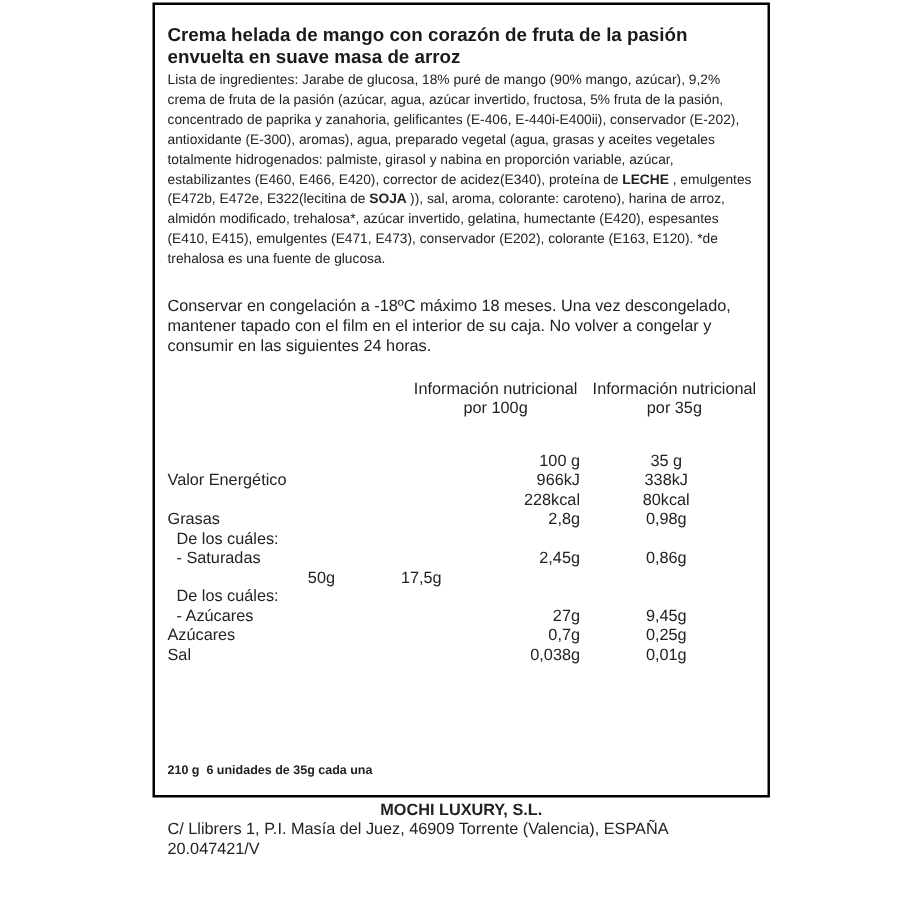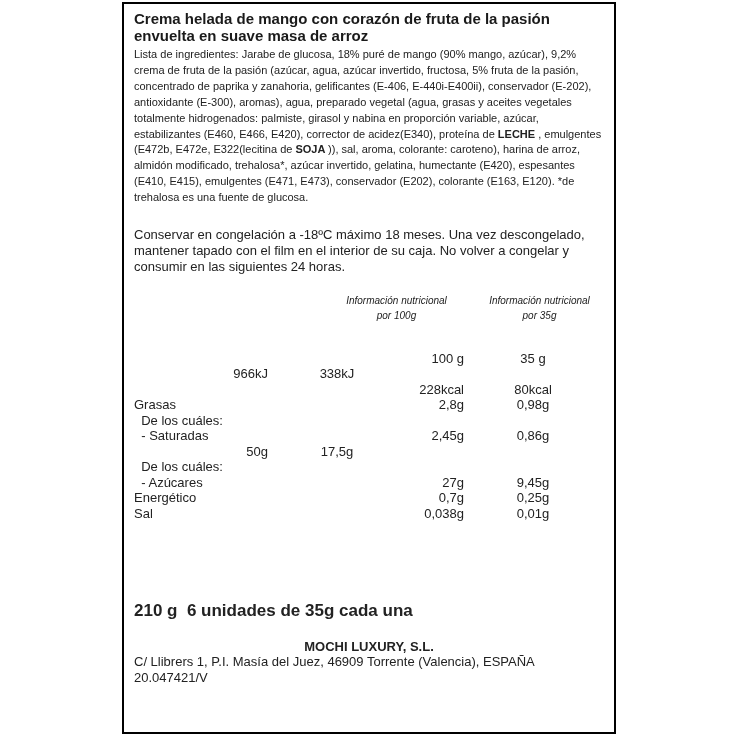--- a/index.html
+++ b/index.html
@@ -16,25 +16,25 @@
     width: 735px;
     height: 735px;
     background: #ffffff;
     overflow: hidden;
   }
   .label-box {
     position: absolute;
     left: 122px;
     top: 2px;
     width: 494px;
-    height: 732px;
+    height: 636px;
     box-sizing: border-box;
     border: 2px solid #000000;
     background: #ffffff;
-    padding: 6px 10px;
+    padding: 16px 10px;
   }
   .title {
     font-size: 15px;
     line-height: 17px;
     font-weight: bold;
     margin: 0 0 3px 0;
     color: #1a1a1a;
   }
   .ingredients {
     font-size: 11px;
@@ -43,23 +43,22 @@
   }
   .ingredients b { font-weight: bold; }
   .storage {
     font-size: 13px;
     line-height: 15.9px;
     margin: 21px 0 0 0;
   }
   .nutri-headers {
     display: flex;
     margin-top: 18px;
-    font-size: 10px;
+    font-size: 13px;
     line-height: 15px;
-    font-style: italic;
   }
   .nh-spacer { flex: 0 0 190px; }
   .nh {
     text-align: center;
     white-space: nowrap;
   }
   .nh-1 { flex: 0 0 145px; }
   .nh-2 { flex: 0 0 141px; }
   .nutri-table {
     margin-top: 28px;
@@ -73,21 +72,21 @@
   .ncell { display: block; }
   .nlabel {
     flex: 0 0 196px;
     white-space: pre-wrap;
     text-align: left;
   }
   .nv100 { flex: 0 0 134px; text-align: right; }
   .nv35  { flex: 0 0 138px; text-align: center; }
   .footer { margin-top: 80px; }
   .net-weight {
-    font-size: 17px;
+    font-size: 10px;
     font-weight: bold;
     margin: 0;
     white-space: pre-wrap;
   }
   .company {
     font-size: 13px;
     font-weight: bold;
     margin: 18px 0 0 0;
     text-align: center;
   }
@@ -121,20 +120,21 @@
       </div>
     </div>
 
     <div class="nutri-table">
         <div class="nrow">
         <span class="ncell nlabel"></span>
         <span class="ncell nv100">100 g</span>
         <span class="ncell nv35">35 g</span>
       </div>
         <div class="nrow">
+        <span class="ncell nlabel">Valor Energético</span>
         <span class="ncell nv100">966kJ</span>
         <span class="ncell nv35">338kJ</span>
       </div>
         <div class="nrow">
         <span class="ncell nlabel"></span>
         <span class="ncell nv100">228kcal</span>
         <span class="ncell nv35">80kcal</span>
       </div>
         <div class="nrow">
         <span class="ncell nlabel">Grasas</span>
@@ -159,21 +159,21 @@
         <span class="ncell nlabel">  De los cuáles:</span>
         <span class="ncell nv100"></span>
         <span class="ncell nv35"></span>
       </div>
         <div class="nrow">
         <span class="ncell nlabel">  - Azúcares</span>
         <span class="ncell nv100">27g</span>
         <span class="ncell nv35">9,45g</span>
       </div>
         <div class="nrow">
-        <span class="ncell nlabel">Energético</span>
+        <span class="ncell nlabel">Azúcares</span>
         <span class="ncell nv100">0,7g</span>
         <span class="ncell nv35">0,25g</span>
       </div>
         <div class="nrow">
         <span class="ncell nlabel">Sal</span>
         <span class="ncell nv100">0,038g</span>
         <span class="ncell nv35">0,01g</span>
       </div>
       </div>
 

